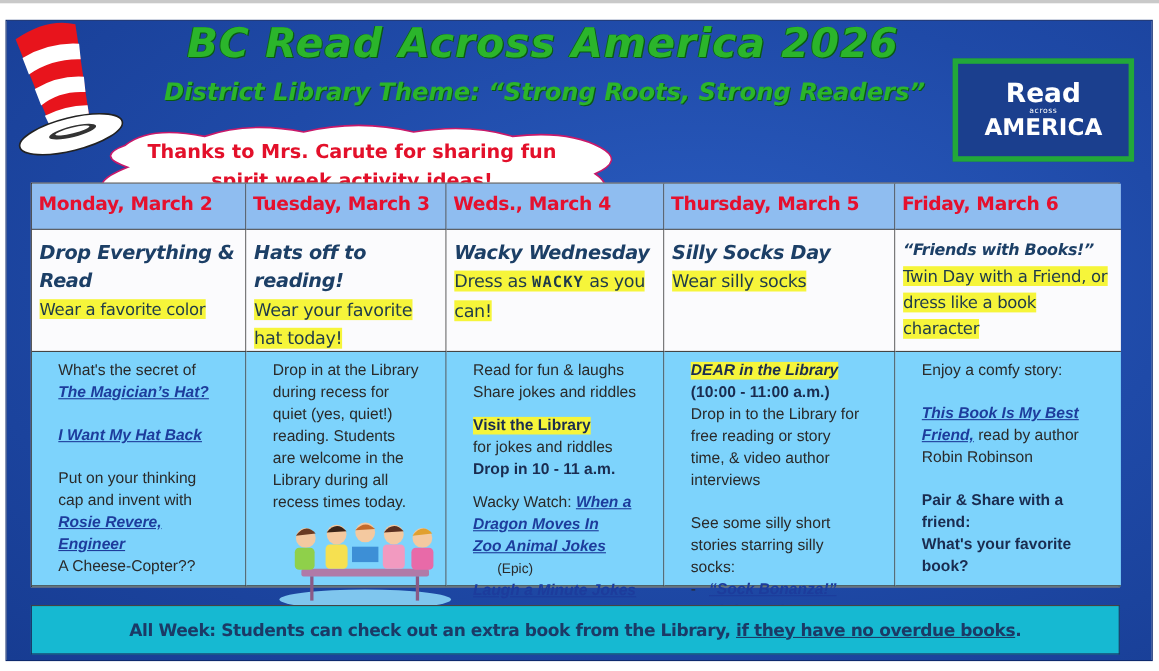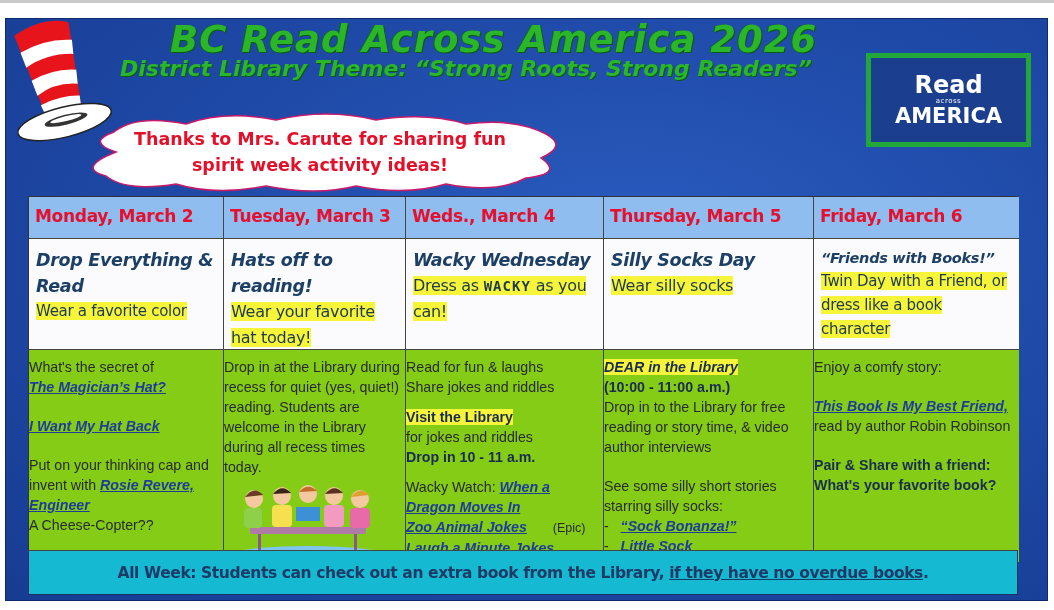--- a/index.html
+++ b/index.html
@@ -15,21 +15,21 @@
   }
 
   
   .title {
     position: absolute; left: 170px; top: 18px; width: 650px; 
     font-family: "DejaVu Sans", sans-serif; font-weight: bold; font-style: italic;
     font-size: 37px; color: #2bb52b; letter-spacing: 1px;
     text-shadow: 1px 1px 0 #0a5a12, -1px 0 0 #0d6a18;
   }
   .subtitle {
-    position: absolute; left: 120px; top: 56px; width: 750px; 
+    position: absolute; left: 120px; top: 72px; width: 750px; text-align: center;
     font-family: "DejaVu Sans", sans-serif; font-weight: bold; font-style: italic;
     font-size: 22px; color: #2bb52b;
     text-shadow: 1px 1px 0 #0a5a12;
   }
 
   
   .logo {
     position: absolute; left: 866px; top: 24px; width: 165px; height: 94px;
     border: 5px solid #22a83a; background: #1b3f8e;
     display: flex; flex-direction: column; align-items: center; justify-content: center;
@@ -46,21 +46,21 @@
   
   .cloud { position: absolute; left: 76px; top: 112px; width: 490px; height: 82px; }
   .cloud-text {
     position: absolute; left: 110px; top: 126px; width: 420px; text-align: center;
     font-family: "DejaVu Sans", sans-serif; font-weight: bold; font-size: 17.5px;
     color: #e3102a; line-height: 26px;
   }
 
   
   .grid {
-    position: absolute; left: 28px; top: 196px; width: 990px;
+    position: absolute; left: 28px; top: 166px; width: 990px;
     display: grid; grid-template-columns: 195px 182px 198px 210px 205px;
     border: 1.5px solid #333;
     background: #fff;
   }
   .cell { border-right: 1px solid #444; border-bottom: 1px solid #444; padding: 6px 7px; }
   .cell:nth-child(5n) { border-right: none; }
 
   .hdr {
     height: 42px; background: #8fbdf0;
     font-family: "DejaVu Sans", sans-serif; font-weight: bold; font-size: 17px;
@@ -74,21 +74,21 @@
   }
   .theme .t.small { font-size: 14.5px; line-height: 22px; }
   .theme .d {
     font-family: "DejaVu Sans", sans-serif; font-size: 16px; color: #1e3a4a;
     line-height: 26px; letter-spacing: -0.3px;
   }
   .theme .d.small { font-size: 15px; line-height: 24px; }
   .hl { background: #f6f53a; box-decoration-break: clone; -webkit-box-decoration-break: clone; }
   .wacky { font-family: "DejaVu Sans Mono", monospace; font-weight: bold; letter-spacing: 1px; font-size: 14px; }
 
-  .act { height: 213px; background: #84cc16; padding: 7px 0; font-size: 14.2px; color: #2a2a2a; line-height: 20px; }
+  .act { height: 213px; background: #7dd3fc; padding: 7px 24px; font-size: 14.2px; color: #2a2a2a; line-height: 20px; }
   .act p { margin: 0; }
   .gap { height: 19px; }
   .gap-s { height: 10px; }
   .lnk { color: #1d3c9c; font-weight: bold; font-style: italic; text-decoration: underline; }
   .b { font-weight: bold; }
   .navy { color: #1a2c50; }
   .small-note { font-size: 12.5px; margin-left: 22px; }
 
   .illus { margin-top: 2px; width: 168px; height: 86px; }
 

